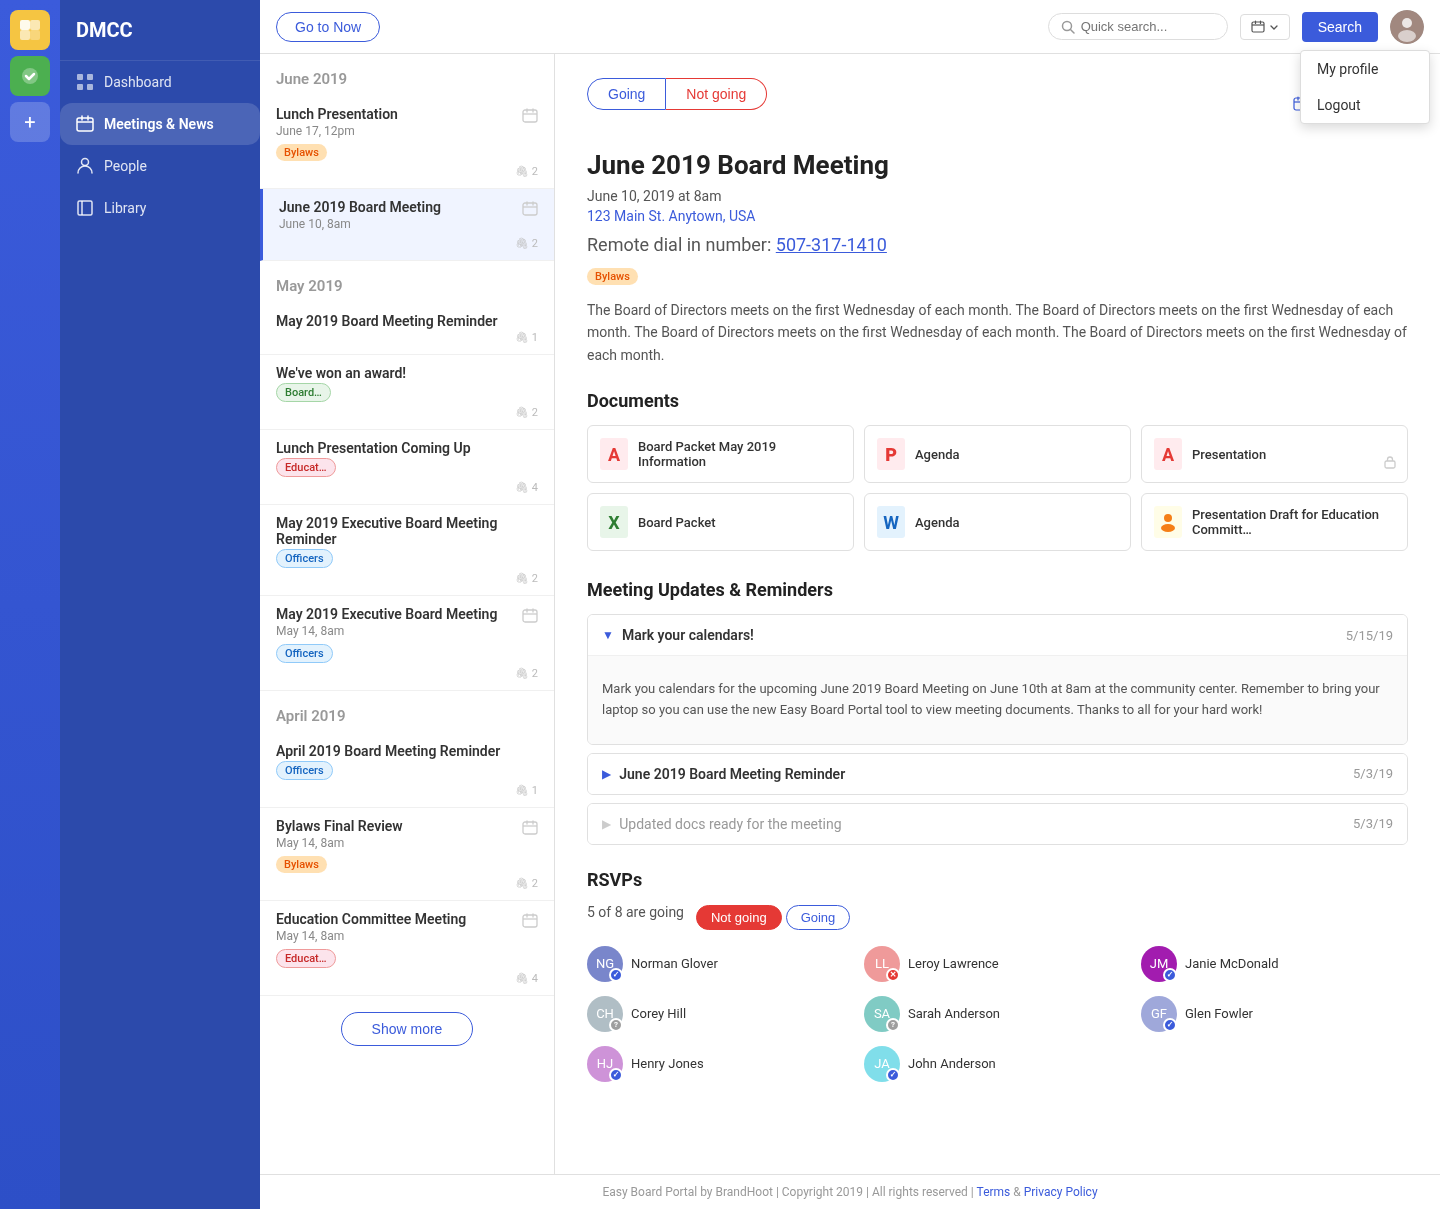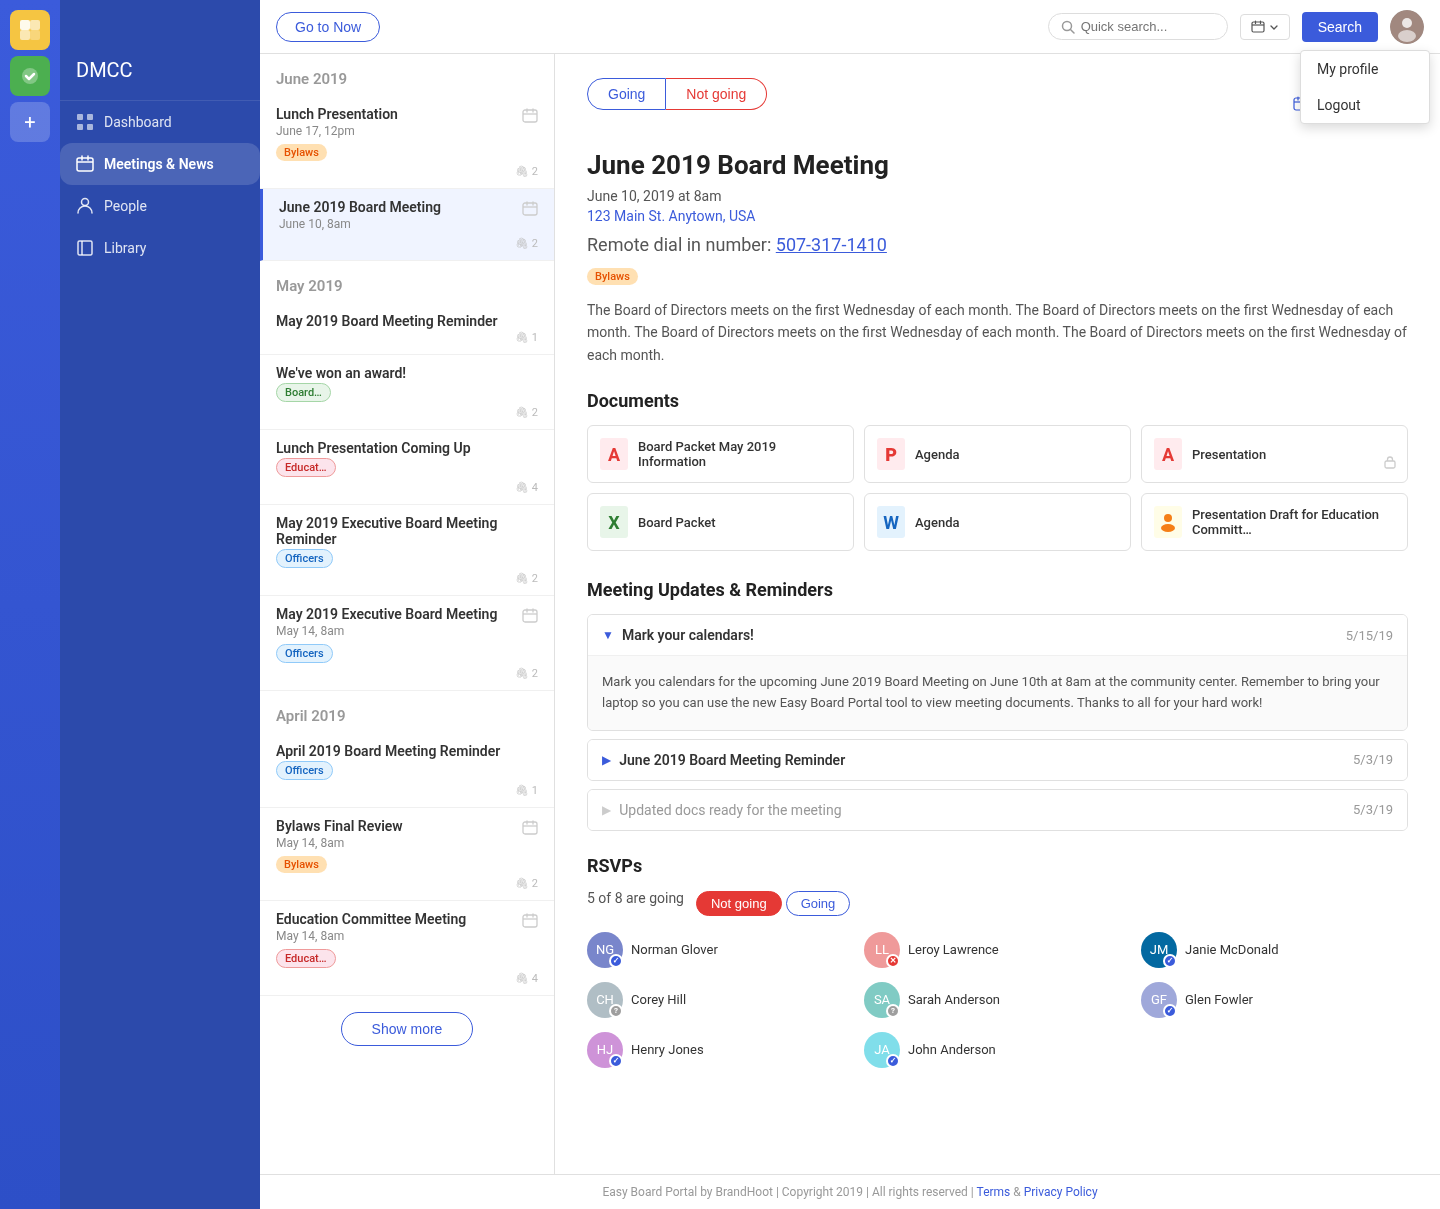--- a/index.html
+++ b/index.html
@@ -33,24 +33,23 @@
       background: #2c4aab;
       color: white;
       display: flex;
       flex-direction: column;
       padding-top: 0;
       flex-shrink: 0;
     }
     .nav-sidebar .org-name {
       padding: 18px 16px;
       font-size: 20px;
-      font-weight: 400;
+      font-weight: 700;
       color: white;
       border-bottom: 1px solid rgba(255,255,255,0.1);
-      margin-top: 40px;
     }
     .nav-item {
       display: flex;
       align-items: center;
       padding: 12px 16px;
       color: rgba(255,255,255,0.85);
       cursor: pointer;
       font-size: 14px;
       gap: 10px;
       text-decoration: none;
@@ -341,21 +340,21 @@
       align-items: center;
       padding: 12px 14px;
       cursor: pointer;
       background: white;
       gap: 8px;
     }
     .update-header .chevron { color: #3b5bdb; font-size: 12px; }
     .update-header .title { font-size: 14px; font-weight: 600; color: #333; flex: 1; }
     .update-header .date { font-size: 13px; color: #999; }
     .update-body {
-      padding: 16px 14px;
+      padding: 23px 14px;
       font-size: 13px;
       color: #555;
       line-height: 1.6;
       background: #fafafa;
       border-top: 1px solid #f0f0f0;
     }
 
     
     .rsvp-section { margin-top: 24px; }
     .rsvp-count { font-size: 14px; color: #555; margin-bottom: 12px; }
@@ -784,21 +783,21 @@
           </div>
           <div class="rsvp-person">
             <div class="rsvp-avatar">
               <div class="avatar-circle" style="background: rgb(239, 154, 154);">LL</div>
               <div class="status-badge no">✕</div>
             </div>
             <span>Leroy Lawrence</span>
           </div>
           <div class="rsvp-person">
             <div class="rsvp-avatar">
-              <div class="avatar-circle" style="background: #0369a1;">JM</div>
+              <div class="avatar-circle" style="background: #a21caf;">JM</div>
               <div class="status-badge yes">✓</div>
             </div>
             <span>Janie McDonald</span>
           </div>
           <div class="rsvp-person">
             <div class="rsvp-avatar">
               <div class="avatar-circle" style="background: rgb(176, 190, 197);">CH</div>
               <div class="status-badge maybe">?</div>
             </div>
             <span>Corey Hill</span>

